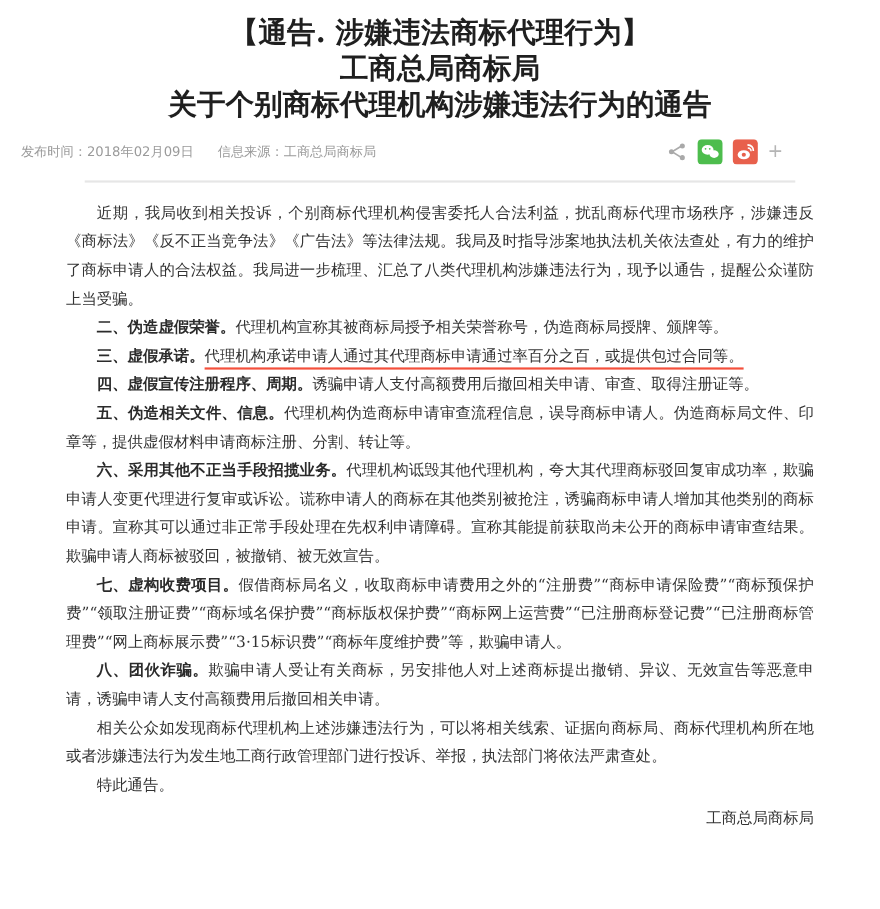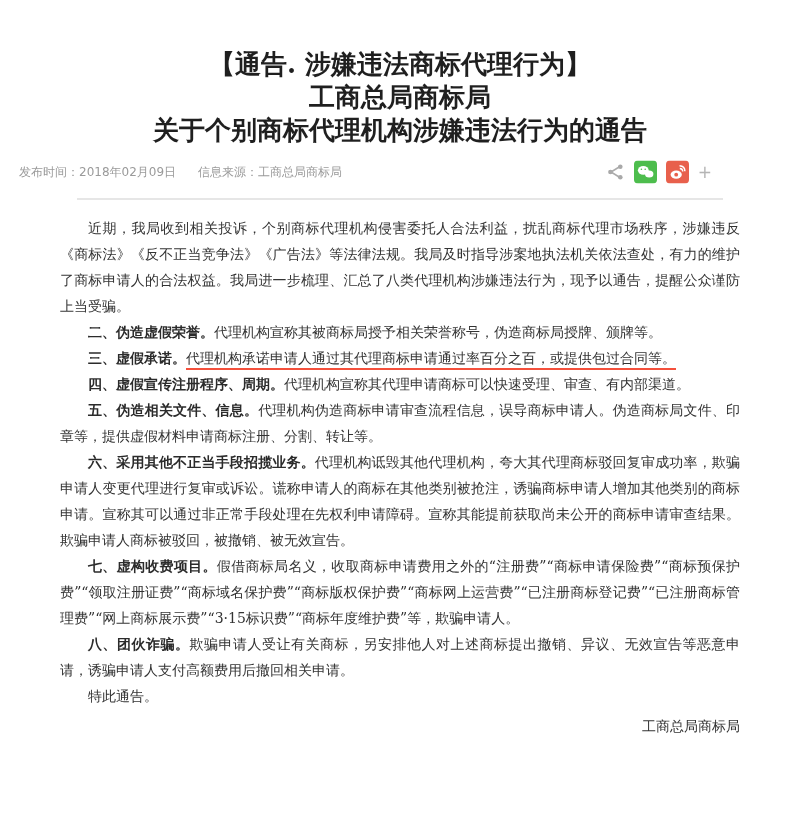--- a/index.html
+++ b/index.html
@@ -4,21 +4,21 @@
 <style>
   html,body{margin:0;padding:0;background:#ffffff;}
   body{
     width:800px;height:826px;overflow:hidden;position:relative;
     font-family:"DejaVu Sans","Liberation Sans",sans-serif;color:#333;
   }
   .page{width:800px;height:826px;background:#fff;}
 
   
   .title-block{
-    margin:48px auto 0;text-align:center;
+    margin:14px auto 0;text-align:center;
     font-family:"DejaVu Serif","Liberation Serif",serif;
     font-size:26px;font-weight:bold;color:#1f1f1f;line-height:33px;
   }
   .meta-row{position:relative;margin-top:12px;height:26px;}
   .meta-text{
     font-size:12px;color:#9a9a9a;line-height:26px;
     padding-left:10px;
   }
   .meta-text span{margin:0 9px;}
   .share-bar{
@@ -91,25 +91,26 @@
     </div>
   </div>
 
   <hr class="divider">
 
   <div class="content">
 
     <p>近期，我局收到相关投诉，个别商标代理机构侵害委托人合法利益，扰乱商标代理市场秩序，涉嫌违反《商标法》《反不正当竞争法》《广告法》等法律法规。我局及时指导涉案地执法机关依法查处，有力的维护了商标申请人的合法权益。我局进一步梳理、汇总了八类代理机构涉嫌违法行为，现予以通告，提醒公众谨防上当受骗。</p>
       <p><span class="lead">二、伪造虚假荣誉。</span><span>代理机构宣称其被商标局授予相关荣誉称号，伪造商标局授牌、颁牌等。</span></p>
       <p><span class="lead">三、虚假承诺。</span><span class="u-red">代理机构承诺申请人通过其代理商标申请通过率百分之百，或提供包过合同等。</span></p>
-      <p><span class="lead">四、虚假宣传注册程序、周期。</span><span>代理机构宣称其代理申请商标可以快速受理、审查、有内部渠道。</span></p>
+      <p><span class="lead">四、虚假宣传注册程序、周期。</span><span>诱骗申请人支付高额费用后撤回相关申请、审查、取得注册证等。</span></p>
       <p><span class="lead">五、伪造相关文件、信息。</span><span>代理机构伪造商标申请审查流程信息，误导商标申请人。伪造商标局文件、印章等，提供虚假材料申请商标注册、分割、转让等。</span></p>
       <p><span class="lead">六、采用其他不正当手段招揽业务。</span><span>代理机构诋毁其他代理机构，夸大其代理商标驳回复审成功率，欺骗申请人变更代理进行复审或诉讼。谎称申请人的商标在其他类别被抢注，诱骗商标申请人增加其他类别的商标申请。宣称其可以通过非正常手段处理在先权利申请障碍。宣称其能提前获取尚未公开的商标申请审查结果。欺骗申请人商标被驳回，被撤销、被无效宣告。</span></p>
       <p><span class="lead">七、虚构收费项目。</span><span>假借商标局名义，收取商标申请费用之外的“注册费”“商标申请保险费”“商标预保护费”“领取注册证费”“商标域名保护费”“商标版权保护费”“商标网上运营费”“已注册商标登记费”“已注册商标管理费”“网上商标展示费”“3·15标识费”“商标年度维护费”等，欺骗申请人。</span></p>
       <p><span class="lead">八、团伙诈骗。</span><span>欺骗申请人受让有关商标，另安排他人对上述商标提出撤销、异议、无效宣告等恶意申请，诱骗申请人支付高额费用后撤回相关申请。</span></p>
+      <p>相关公众如发现商标代理机构上述涉嫌违法行为，可以将相关线索、证据向商标局、商标代理机构所在地或者涉嫌违法行为发生地工商行政管理部门进行投诉、举报，执法部门将依法严肃查处。</p>
       <p>特此通告。</p>
       <div class="signature">
       <div>工商总局商标局</div>
 
     </div>
   </div>
 
 </div>
 
 </body></html>

